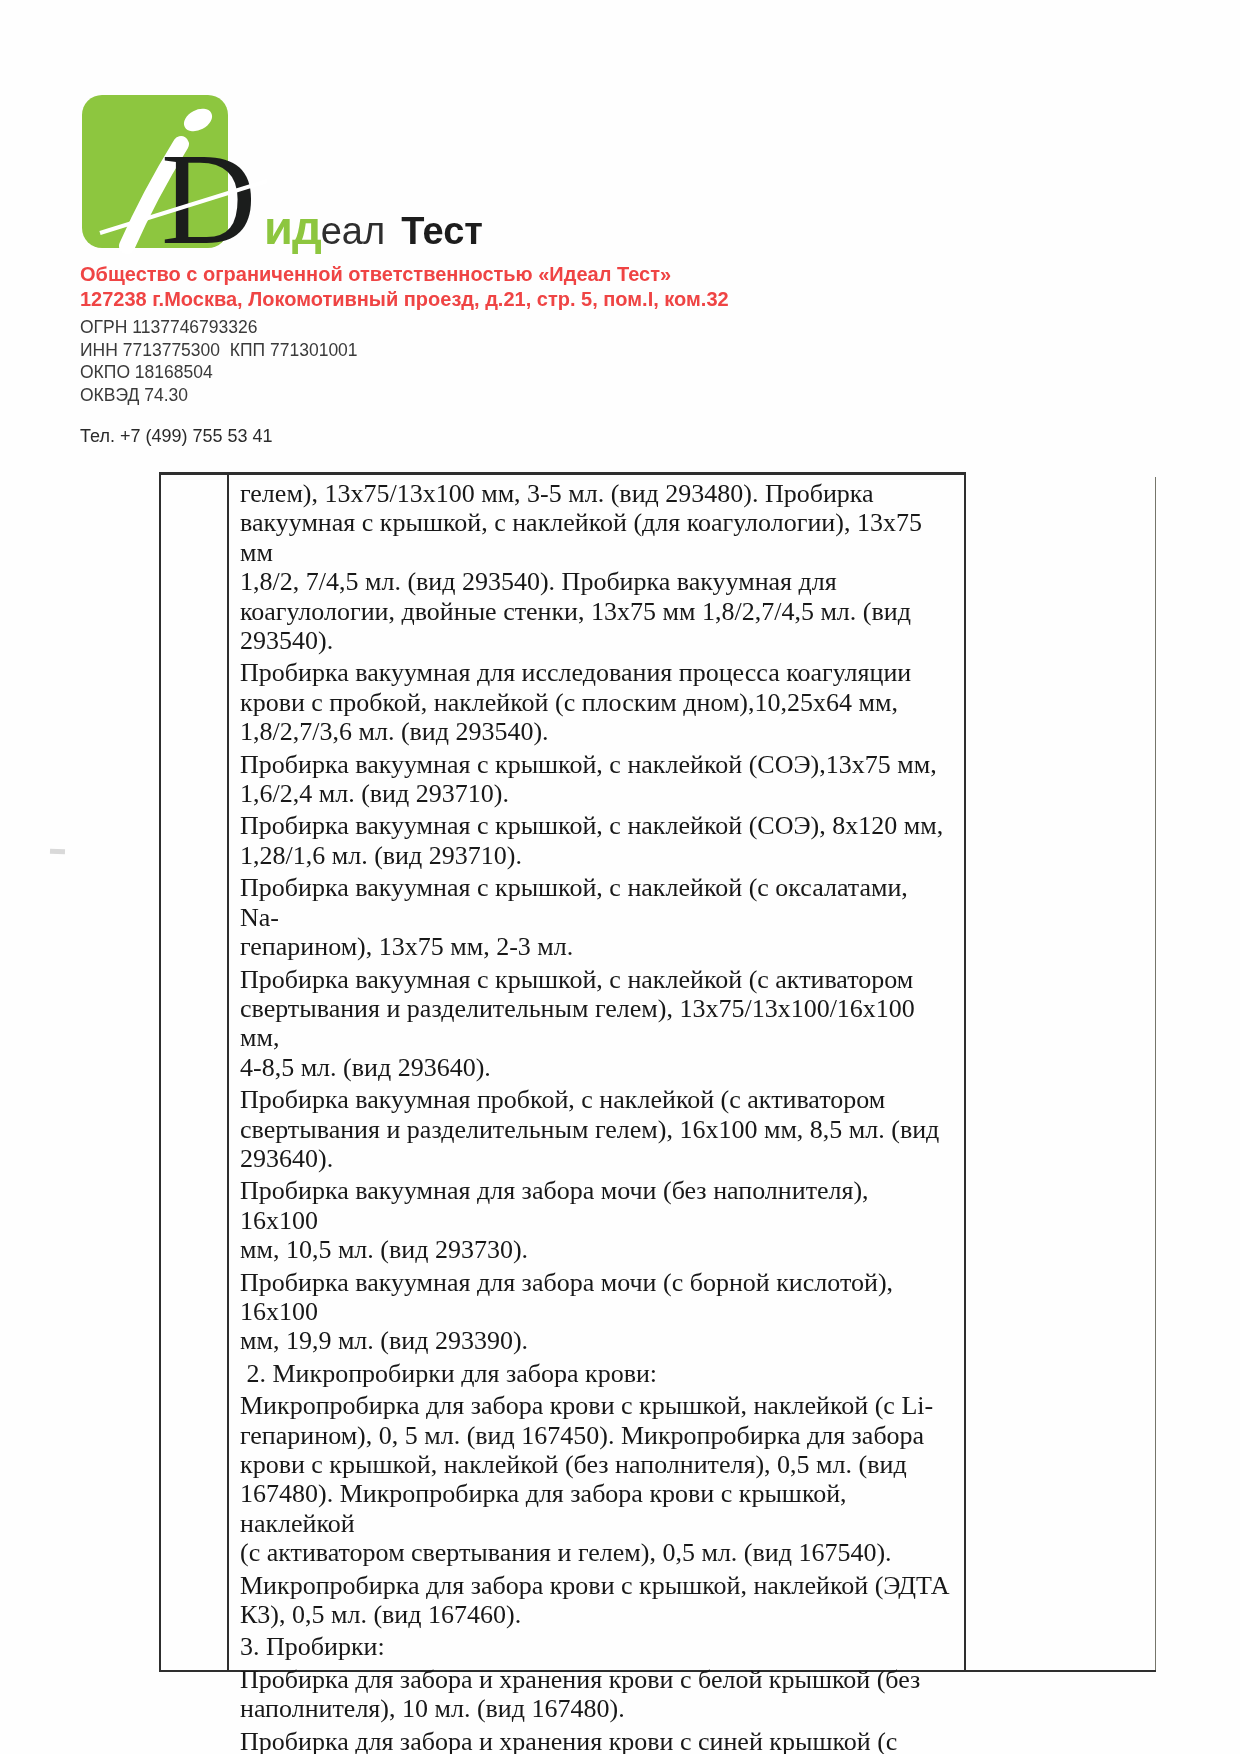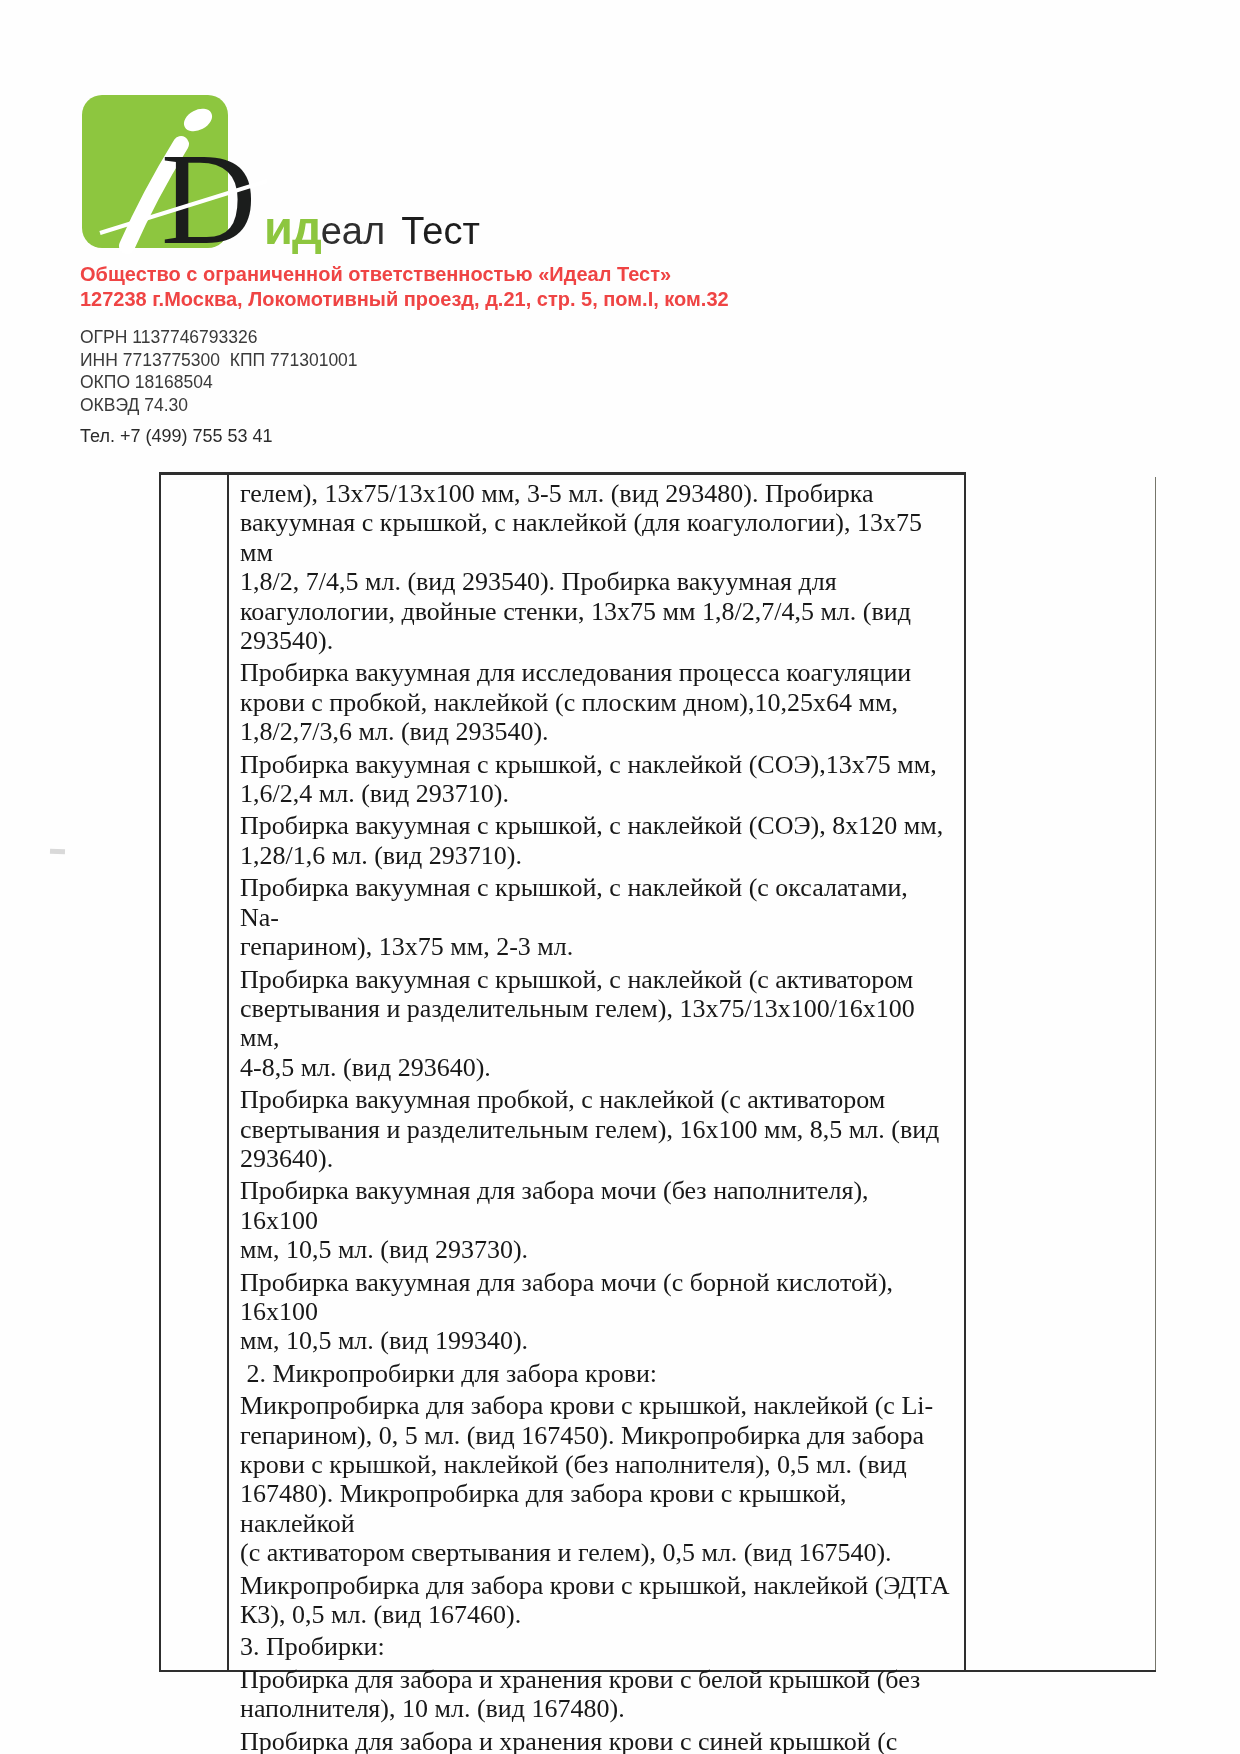--- a/index.html
+++ b/index.html
@@ -14,26 +14,26 @@
 
   
   .logo-svg { position:absolute; left:75px; top:88px; width:480px; height:170px; }
   .wordmark {
     position:absolute; left:264px; top:200px; height:56px;
     font-family:"Liberation Sans", sans-serif;
     white-space:nowrap;
   }
   .wm-id   { font-weight:700; font-size:47px; color:#8dc63f; letter-spacing:-1px; }
   .wm-eal  { font-weight:400; font-size:38px; color:#2e2e2e; }
-  .wm-test { font-weight:400; font-size:38px; color:#1d1d1d; margin-left:16px; }
+  .wm-test { font-weight:700; font-size:38px; color:#1d1d1d; margin-left:16px; }
 
   
   .hdr { position:absolute; left:80px; white-space:pre-wrap; font-family:"Liberation Sans", sans-serif; }
   .hdr-company { top:262px; font-size:20px; line-height:24.5px; font-weight:700; color:#ef4444; }
-  .hdr-reg     { top:326px; font-size:17.5px; line-height:22.5px; font-weight:400; color:#3a3a3a; }
+  .hdr-reg     { top:316px; font-size:17.5px; line-height:22.5px; font-weight:400; color:#3a3a3a; }
   .hdr-phone   { top:424px; font-size:18px;   line-height:24px;   font-weight:400; color:#2a2a2a; }
 
   
   .bline { position:absolute; background:#2e2e2e; }
   .bv1 { left:159px;  top:473px; width:2px;  height:1199px; }
   .bv2 { left:227px;  top:473px; width:2px;  height:1199px; }
   .bv3 { left:964px;  top:474px; width:2px;  height:1198px; }
   .bv4 { left:1155px; top:477px; width:1px;  height:1195px; background:#75756a; }
   .bhtop    { left:159px; top:472px; width:807px; height:3px; }
   .bhbottom { left:159px; top:1670px; width:997px; height:2px; }
@@ -108,21 +108,21 @@
 гепарином), 13х75 мм, 2-3 мл.</p>
     <p class="para">Пробирка вакуумная с крышкой, с наклейкой (с активатором
 свертывания и разделительным гелем), 13х75/13х100/16х100 мм,
 4-8,5 мл. (вид 293640).</p>
     <p class="para">Пробирка вакуумная пробкой, с наклейкой (с активатором
 свертывания и разделительным гелем), 16х100 мм, 8,5 мл. (вид
 293640).</p>
     <p class="para">Пробирка вакуумная для забора мочи (без наполнителя), 16х100
 мм, 10,5 мл. (вид 293730).</p>
     <p class="para">Пробирка вакуумная для забора мочи (с борной кислотой), 16х100
-мм, 10,5 мл. (вид 199340).</p>
+мм, 19,9 мл. (вид 293390).</p>
     <p class="para"> 2. Микропробирки для забора крови:</p>
     <p class="para">Микропробирка для забора крови с крышкой, наклейкой (с Li-
 гепарином), 0, 5 мл. (вид 167450). Микропробирка для забора
 крови с крышкой, наклейкой (без наполнителя), 0,5 мл. (вид
 167480). Микропробирка для забора крови с крышкой, наклейкой
 (с активатором свертывания и гелем), 0,5 мл. (вид 167540).</p>
     <p class="para">Микропробирка для забора крови с крышкой, наклейкой (ЭДТА
 К3), 0,5 мл. (вид 167460).</p>
     <p class="para">3. Пробирки:</p>
     <p class="para">Пробирка для забора и хранения крови с белой крышкой (без

